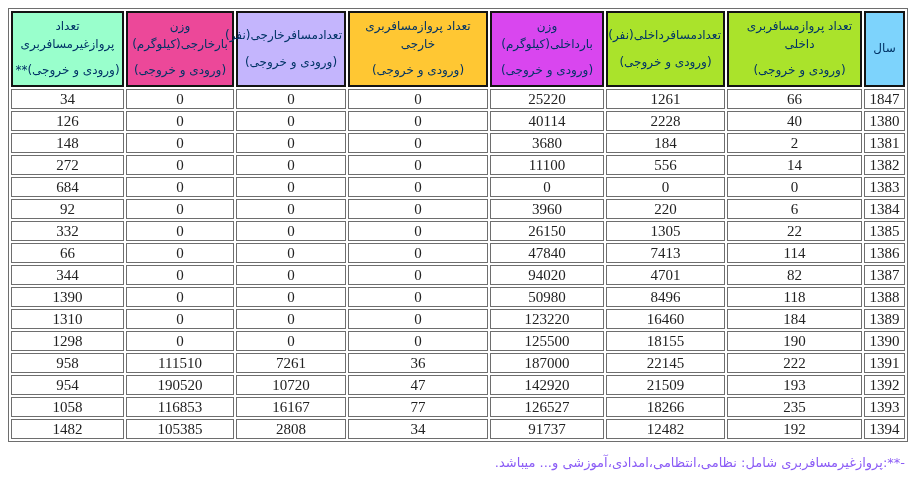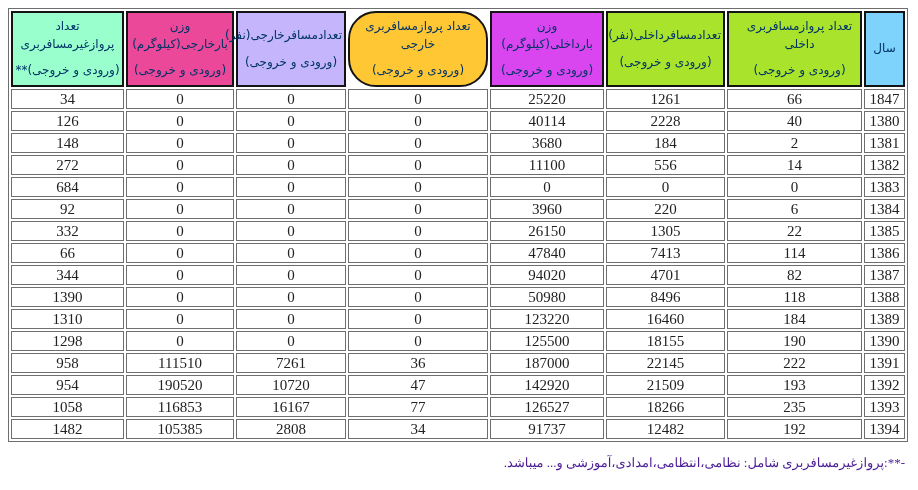--- a/index.html
+++ b/index.html
@@ -47,23 +47,22 @@
     color: #222222;
     padding: 0 2px;
     background: #ffffff;
     overflow: hidden;
   }
   .footnote {
     direction: rtl;
     width: 897px;
     margin-top: 13px;
     text-align: right;
-    color: #4c1d95;
+    color: #8b5cf6;
     font-size: 13px;
-    font-family: Liberation Serif, serif;
   }
 </style>
 </head>
 <body>
 
 <table class="stats">
   <colgroup id="colgroup">
       <col style="width: 41px;">
       <col style="width: 135px;">
       <col style="width: 119px;">
@@ -83,21 +82,21 @@
           <div class="h-sub">(ورودی و خروجی)</div>
         </th>
         <th style="background: rgb(170, 227, 43);">
           <div class="h-title">تعدادمسافرداخلی(نفر)</div>
           <div class="h-sub">(ورودی و خروجی)</div>
         </th>
         <th style="background: #d946ef;">
           <div class="h-title">وزن بارداخلی(کیلوگرم)</div>
           <div class="h-sub">(ورودی و خروجی)</div>
         </th>
-        <th style="background: rgb(255, 199, 51); border-radius: 28px;">
+        <th style="background: rgb(255, 199, 51);">
           <div class="h-title">تعداد پروازمسافربری خارجی</div>
           <div class="h-sub">(ورودی و خروجی)</div>
         </th>
         <th style="background: #c4b5fd;">
           <div class="h-title">تعدادمسافرخارجی(نفر)</div>
           <div class="h-sub">(ورودی و خروجی)</div>
         </th>
         <th style="background: #ec4899;">
           <div class="h-title">وزن بارخارجی(کیلوگرم)</div>
           <div class="h-sub">(ورودی و خروجی)</div>

